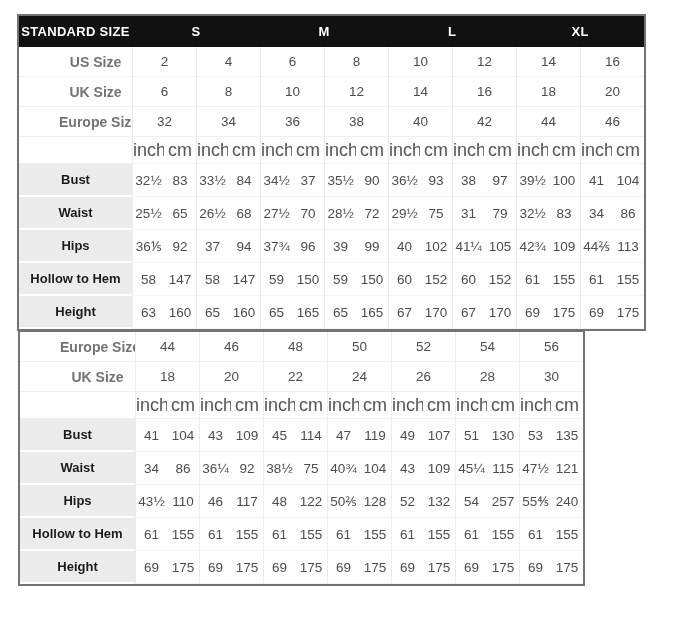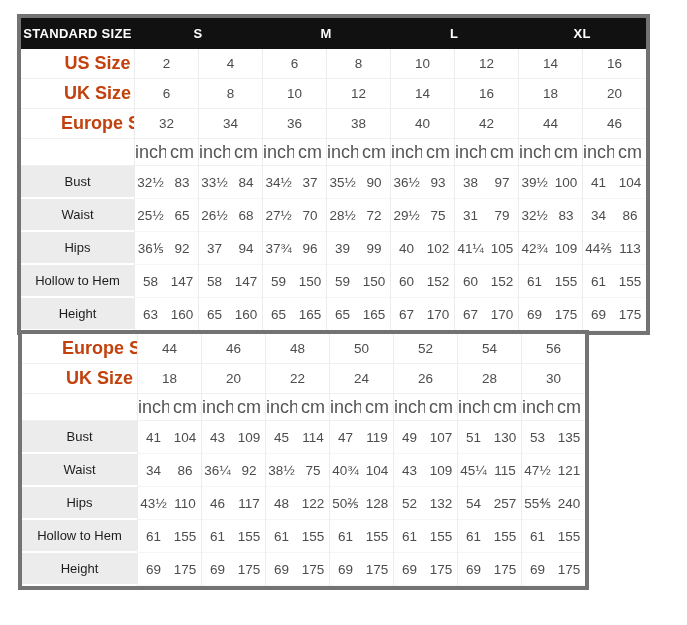--- a/index.html
+++ b/index.html
@@ -4,40 +4,40 @@
 <style>
   html,body{margin:0;padding:0;}
   body{
     width:687px;height:625px;background:#ffffff;position:relative;
     font-family:"Liberation Sans", sans-serif;
     -webkit-font-smoothing:antialiased;
   }
   .page{position:absolute;inset:0;}
   table.sizes{
     border-collapse:separate;border-spacing:0;
-    border:4px solid #737373;
+    border:2px solid #737373;
     table-layout:fixed;
     background:#fff;
   }
   #std-table{position:absolute;left:17px;top:14px;width:627px;}
   #plus-table{position:absolute;left:18px;top:330px;width:563px;}
 
   
   th.hd{
     background:#111111;color:#ffffff;font-weight:bold;font-size:13px;
     height:31px;text-align:center;letter-spacing:.3px;padding:0;
   }
   
   td{padding:0;text-align:center;vertical-align:middle;overflow:hidden;white-space:nowrap;}
   .h-sz{height:29px;}
   .h-un{height:26px;}
   .h-ms{height:31px;}
-  .rowlabel{font-weight:bold;color:#c2410c;font-size:18px;padding-left:40px;}
+  .rowlabel{font-weight:bold;color:#737373;font-size:14px;padding-left:40px;}
   .mlabel{
-    font-weight:normal;color:#1c1c1c;font-size:13px;
+    font-weight:bold;color:#1c1c1c;font-size:13px;
     background:#ececec;border-bottom:2px solid #ffffff;
   }
   .val{color:#4d4d4d;font-size:13.5px;}
   .unit{color:#555555;font-size:18px;}
   .rb{border-bottom:1px solid #f0f0f0;}
   .mb{border-bottom:1px solid #f5f5f5;}
   .gs{border-left:1px solid #ececec;}
 </style>
 </head>
 <body>

